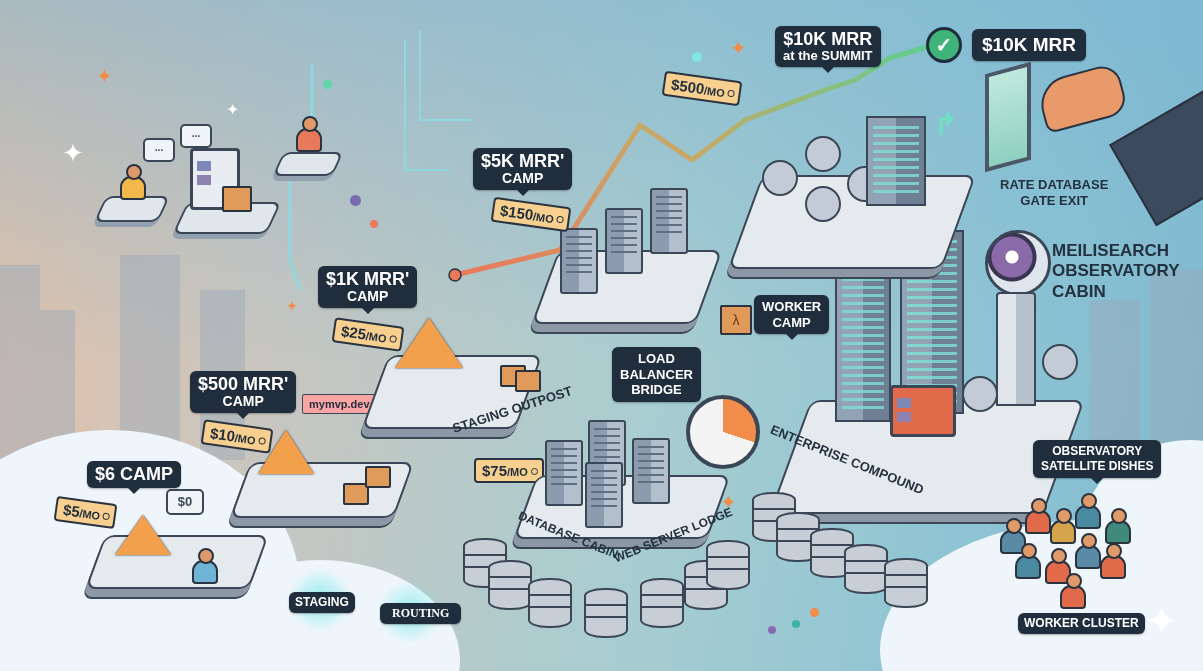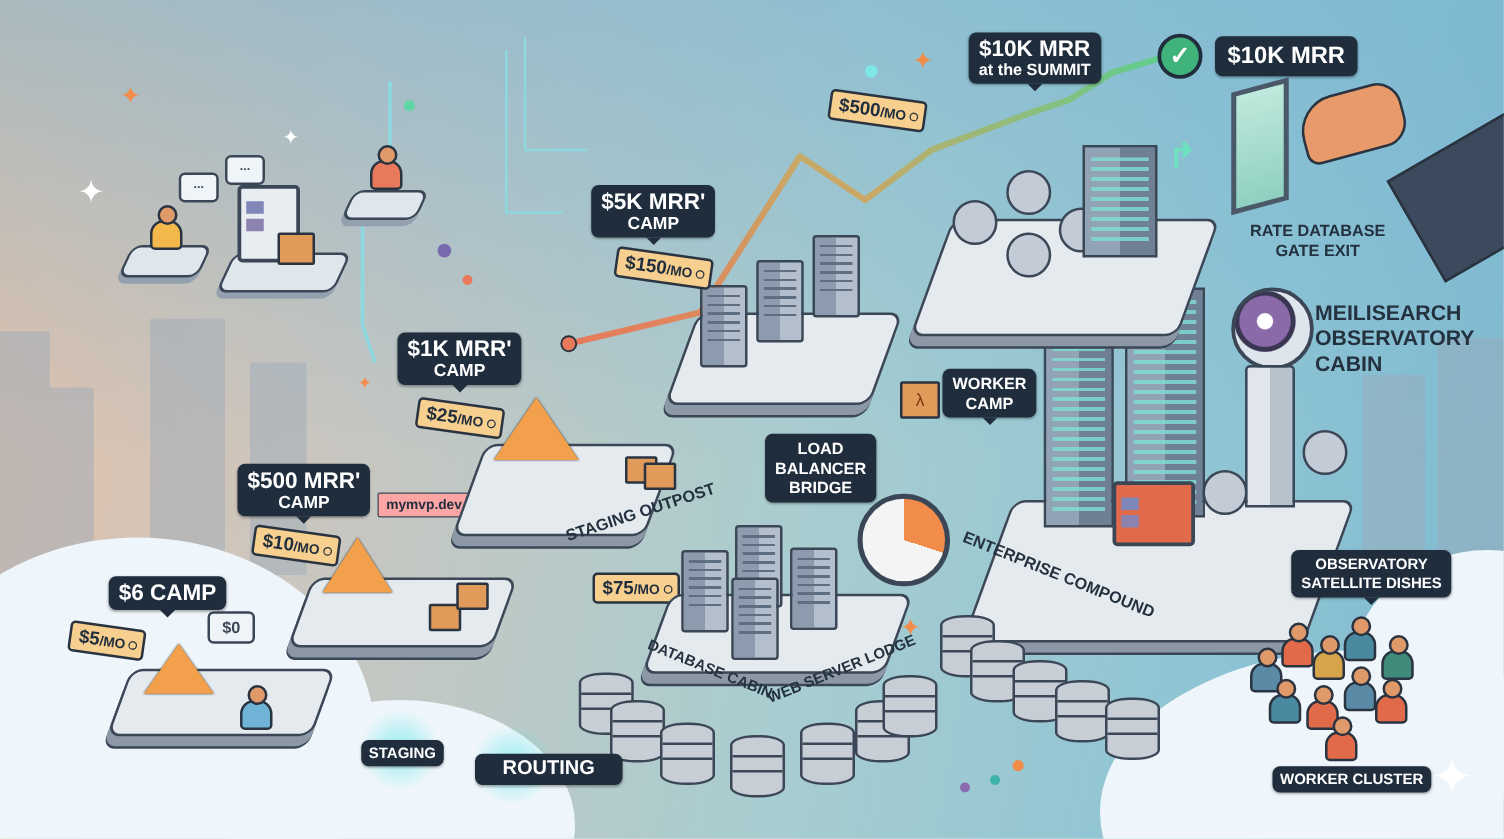--- a/index.html
+++ b/index.html
@@ -240,13 +240,13 @@
 <div class="person" style="left:1015px;top:555px;background:#4a8aa0;"></div>
 <div class="person" style="left:1045px;top:560px;background:#e06a4a;"></div>
 <div class="person" style="left:1075px;top:545px;background:#5a8aa6;"></div>
 <div class="person" style="left:1100px;top:555px;background:#e06a4a;"></div>
 <div class="person" style="left:1060px;top:585px;background:#e06a4a;"></div>
 <div class="lbl" style="left:1018px;top:613px;font-size:12px;padding:4px 6px;">WORKER CLUSTER</div>
 
 <div class="glow" style="left:285px;top:570px;width:70px;height:60px;"></div>
 <div class="glow" style="left:375px;top:582px;width:70px;height:60px;"></div>
 <div class="lbl" style="left:289px;top:592px;font-size:12px;padding:4px 6px;">STAGING</div>
-<div class="lbl" style="left:380px;top:603px;font-size:16px;padding:4px 22px;">ROUTING</div>
+<div class="lbl" style="left:380px;top:603px;font-size:12px;padding:4px 12px;font-family:Liberation Serif, serif;">ROUTING</div>
 
 </body></html>

